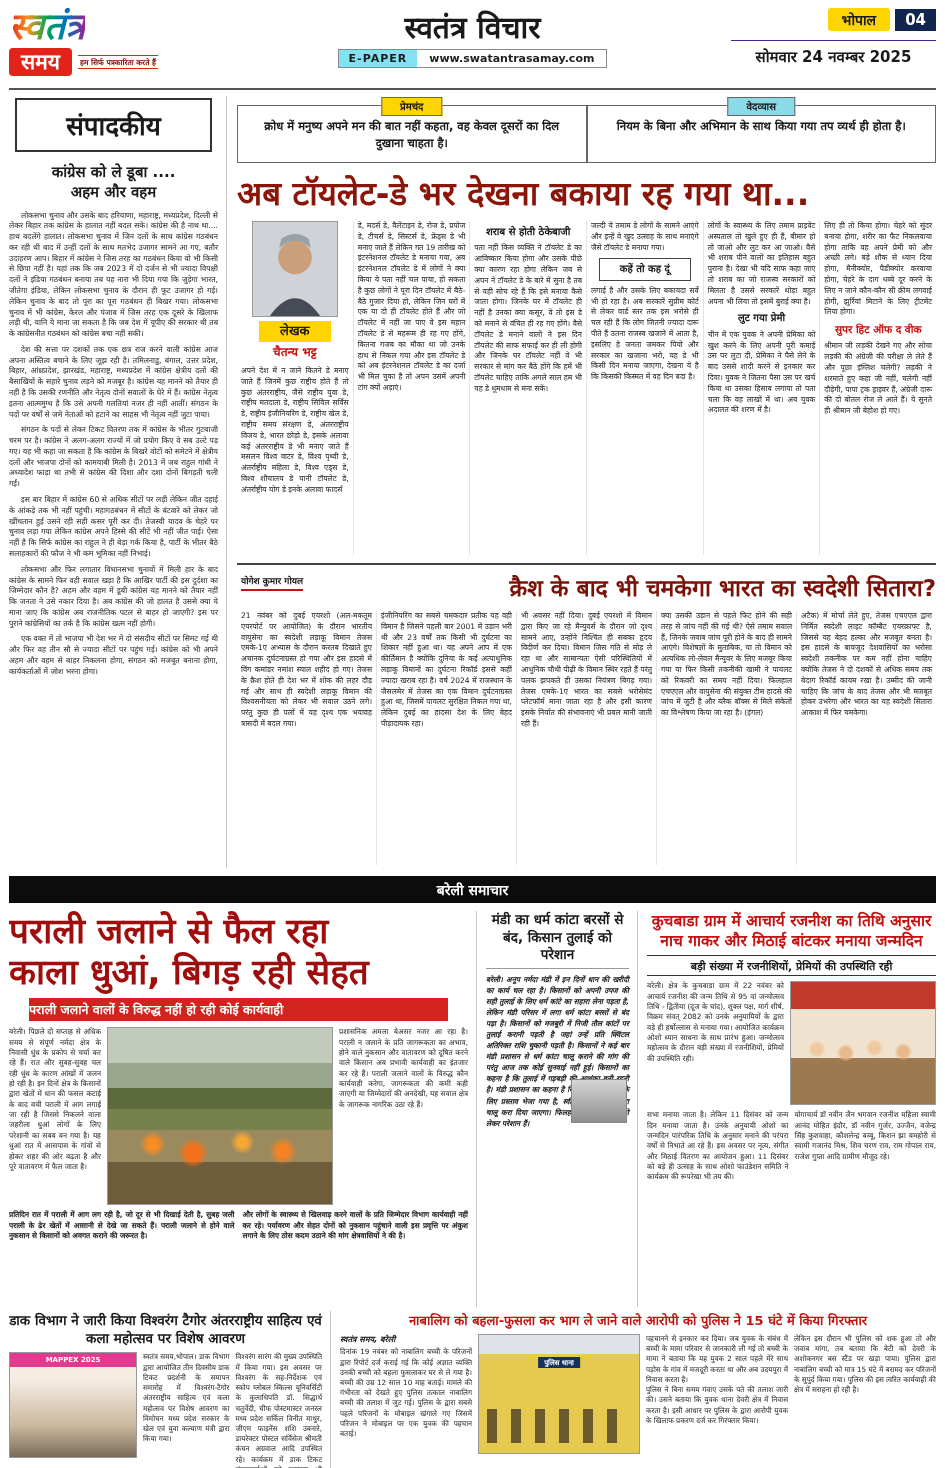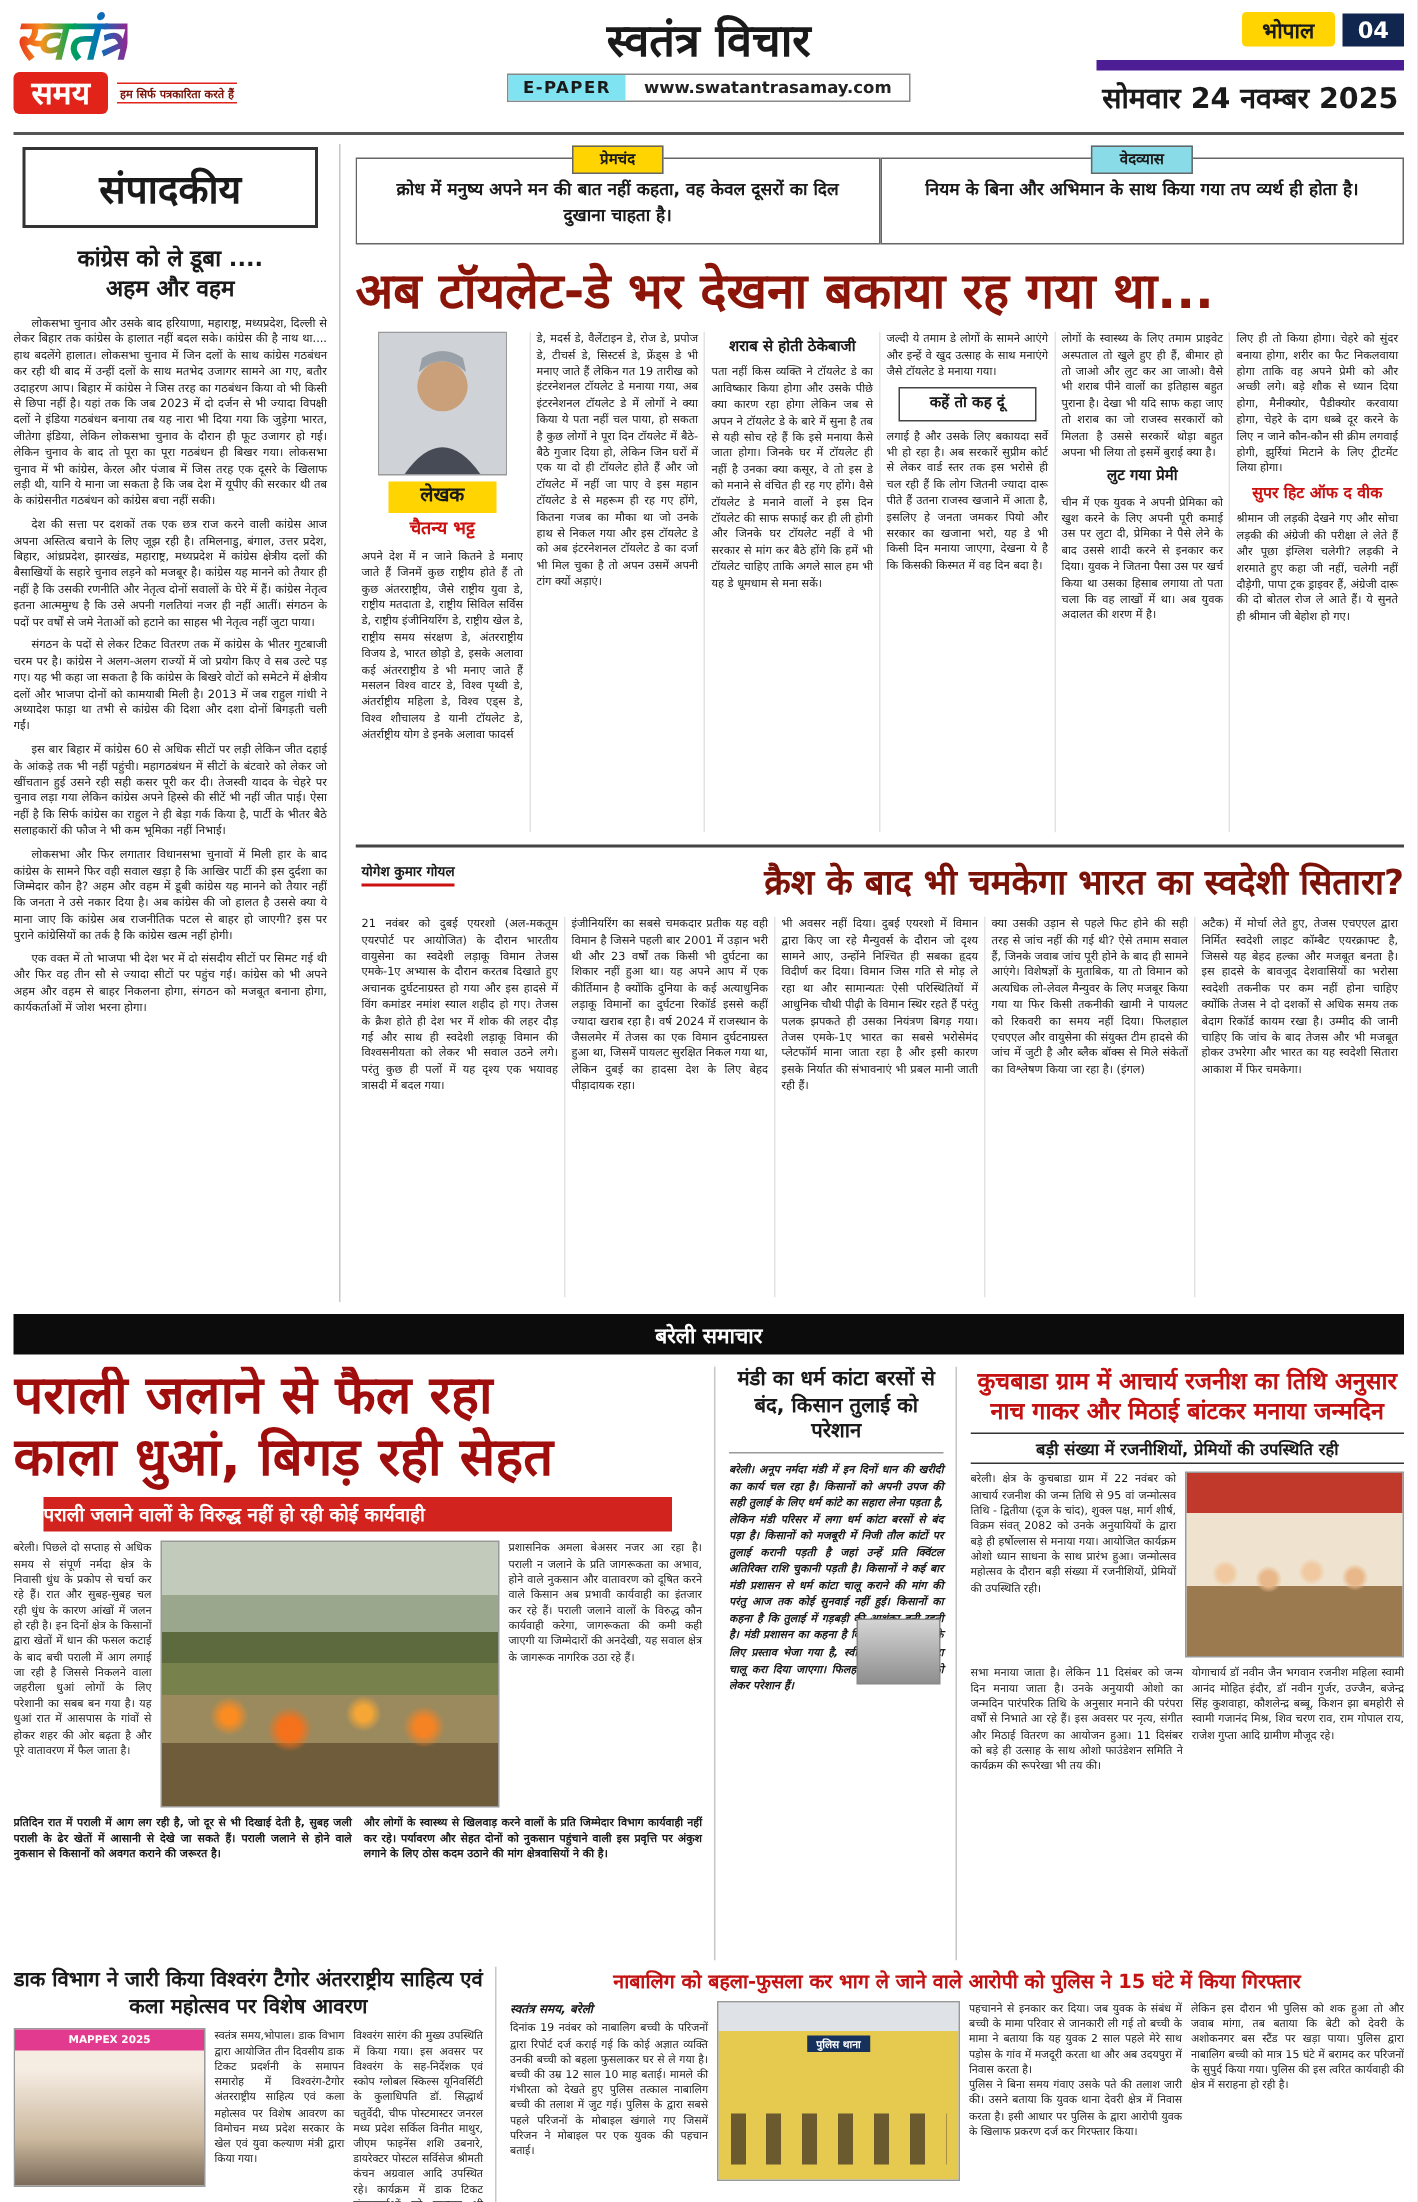--- a/index.html
+++ b/index.html
@@ -15,21 +15,21 @@
 .logo-tagline{font-size:7.5px;color:#7a1208;font-weight:bold;border-top:1px solid #e2231a;border-bottom:1px solid #e2231a;padding:1px 2px}
 .mast-center{flex:1;display:flex;flex-direction:column;align-items:center;gap:5px;padding-top:3px}
 .mast-title{font-size:30px;font-weight:bold;line-height:1.1}
 .epaper-bar{display:flex;align-items:stretch;border:1px solid #888;font-size:11px}
 .epaper-label{background:#7fe3f2;font-weight:bold;padding:2px 10px;letter-spacing:1px}
 .website{padding:2px 12px;font-weight:bold;color:#222;cursor:pointer}
 .mast-right{width:205px;text-align:center}
 .city-row{display:flex;justify-content:flex-end;align-items:center;gap:5px}
 .city-badge{background:#ffd400;font-weight:bold;font-size:14px;padding:2px 14px;border-radius:3px}
 .page-num{background:#10264f;color:#fff;font-weight:bold;font-size:15px;padding:2px 10px}
-.mast-date{margin-top:9px;font-weight:bold;font-size:19px;border-top:7px solid #4c1d95;padding-top:5px}
+.mast-date{margin-top:9px;font-weight:bold;font-size:15px;border-top:1px solid #4c1d95;padding-top:5px}
 
 
 .top-body{display:flex;gap:10px;margin-top:6px;height:772px;overflow:hidden}
 .editorial{width:218px;flex:none;border-right:1px solid #c7c7c7;padding-right:8px;overflow:hidden}
 .edit-title{border:2px solid #333;text-align:center;font-size:26px;font-weight:bold;padding:7px 4px;margin:2px 6px 10px}
 .edit-h1,.edit-h2{font-size:15px;font-weight:bold;text-align:center;line-height:1.35}
 .edit-h2{margin-bottom:8px}
 .edit-body p{font-size:7.6px;line-height:1.42;text-align:justify;margin-bottom:5px;text-indent:12px}
 
 .main-col{flex:1;display:flex;flex-direction:column;overflow:hidden}

